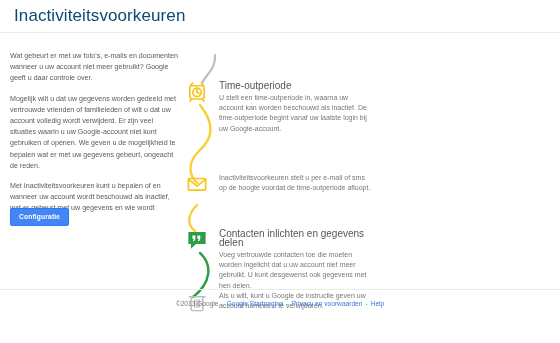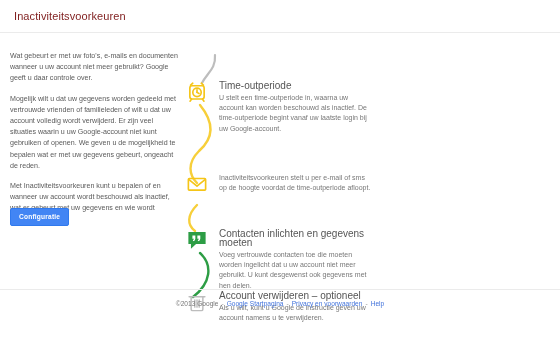--- a/index.html
+++ b/index.html
@@ -19,22 +19,22 @@
   
   .header {
     height: 33px;
     border-bottom: 1px solid #ebebeb;
     display: flex;
     align-items: center;
     padding-left: 14px;
     box-sizing: border-box;
   }
   .header-title {
-    font-size: 11px;
-    color: #7f1d1d;
+    font-size: 17px;
+    color: #0c4a6e;
     font-weight: 400;
     letter-spacing: 0.1px;
   }
 
   
   .page {
     position: relative;
     width: 448px;
     height: 283px;
   }
@@ -212,39 +212,38 @@
       <div class="step-icon">
         <svg viewBox="0 0 24 24" width="22" height="22">
           <path d="M2.6 3.2 h18.8 v13.2 h-10.4 l-5.6 5.2 v-5.2 h-2.8 z" fill="#2d9d45"></path>
           <g fill="#ffffff">
             <path d="M7 7.2 h3.2 v3.4 q0 2.2 -2.6 2.8 v-1.4 q1.1 -0.4 1.1 -1.4 h-1.7 z"></path>
             <path d="M12.4 7.2 h3.2 v3.4 q0 2.2 -2.6 2.8 v-1.4 q1.1 -0.4 1.1 -1.4 h-1.7 z"></path>
           </g>
         </svg>
       </div>
       <div class="step-text">
-        <div class="step-title">Contacten inlichten en gegevens moeten</div>
+        <div class="step-title">Contacten inlichten en gegevens delen</div>
         <div class="step-desc">Voeg vertrouwde contacten toe die moeten worden ingelicht dat u uw account niet meer gebruikt. U kunt desgewenst ook gegevens met hen delen.</div>
       </div>
     </div>
 
     <div class="step" style="top:258px; left:0;">
       <div class="step-icon">
         <svg viewBox="0 0 24 24" width="22" height="22">
           <g fill="none" stroke="#bdbdbd" stroke-width="1.6" stroke-linecap="round">
             <line x1="3.4" y1="6.2" x2="20.6" y2="6.2"></line>
             <path d="M5.6 6.2 v13.6 q0 1.6 1.6 1.6 h9.6 q1.6 0 1.6 -1.6 v-13.6"></path>
             <line x1="9.6" y1="9.8" x2="9.6" y2="17.6"></line>
             <line x1="12" y1="9.8" x2="12" y2="17.6"></line>
             <line x1="14.4" y1="9.8" x2="14.4" y2="17.6"></line>
           </g>
         </svg>
       </div>
       <div class="step-text">
-        <div class="step-title">Account verwijderen – optioneel</div>
         <div class="step-desc">Als u wilt, kunt u Google de instructie geven uw account namens u te verwijderen.</div>
       </div>
     </div>
 
   </div>
 
   <div class="footer">
     <span class="footer-copy">©2013 Google</span>
     <span class="footer-sep">-</span>
     <a class="footer-link">Google Startpagina</a>

